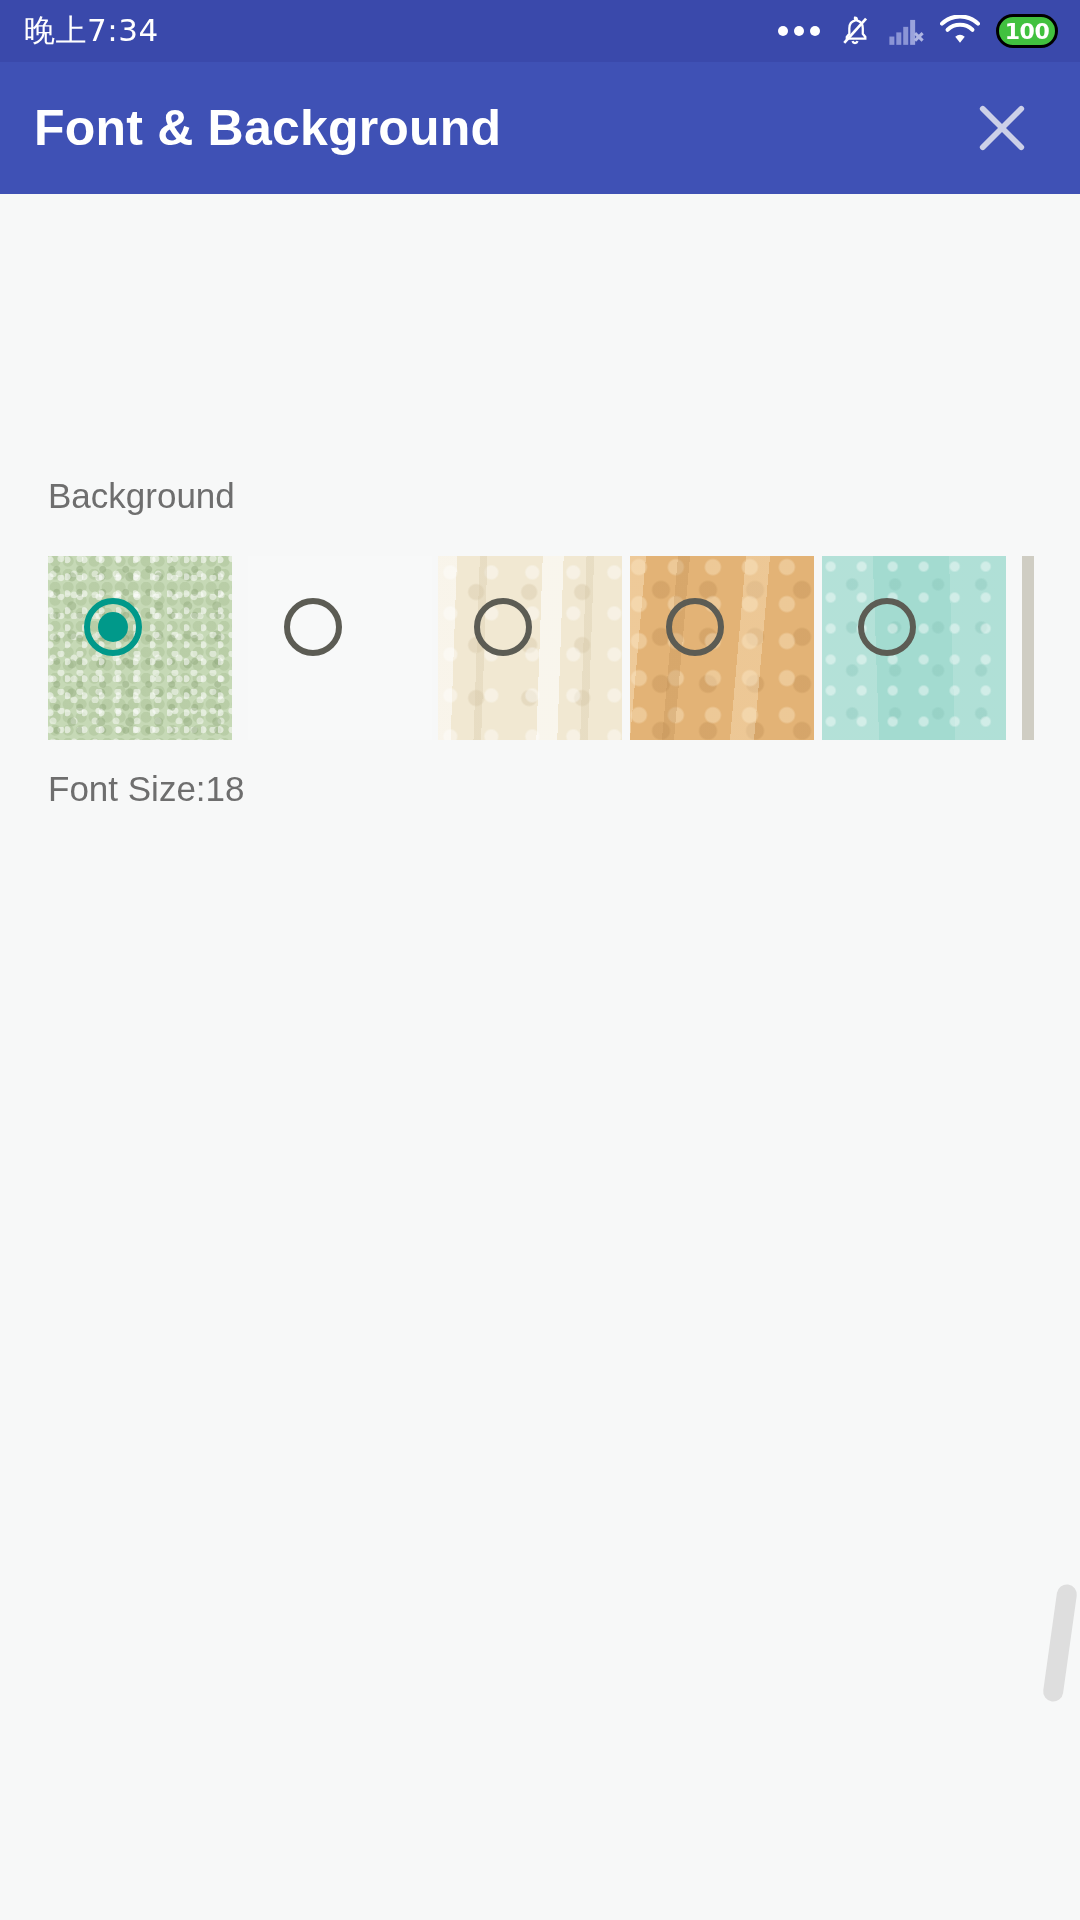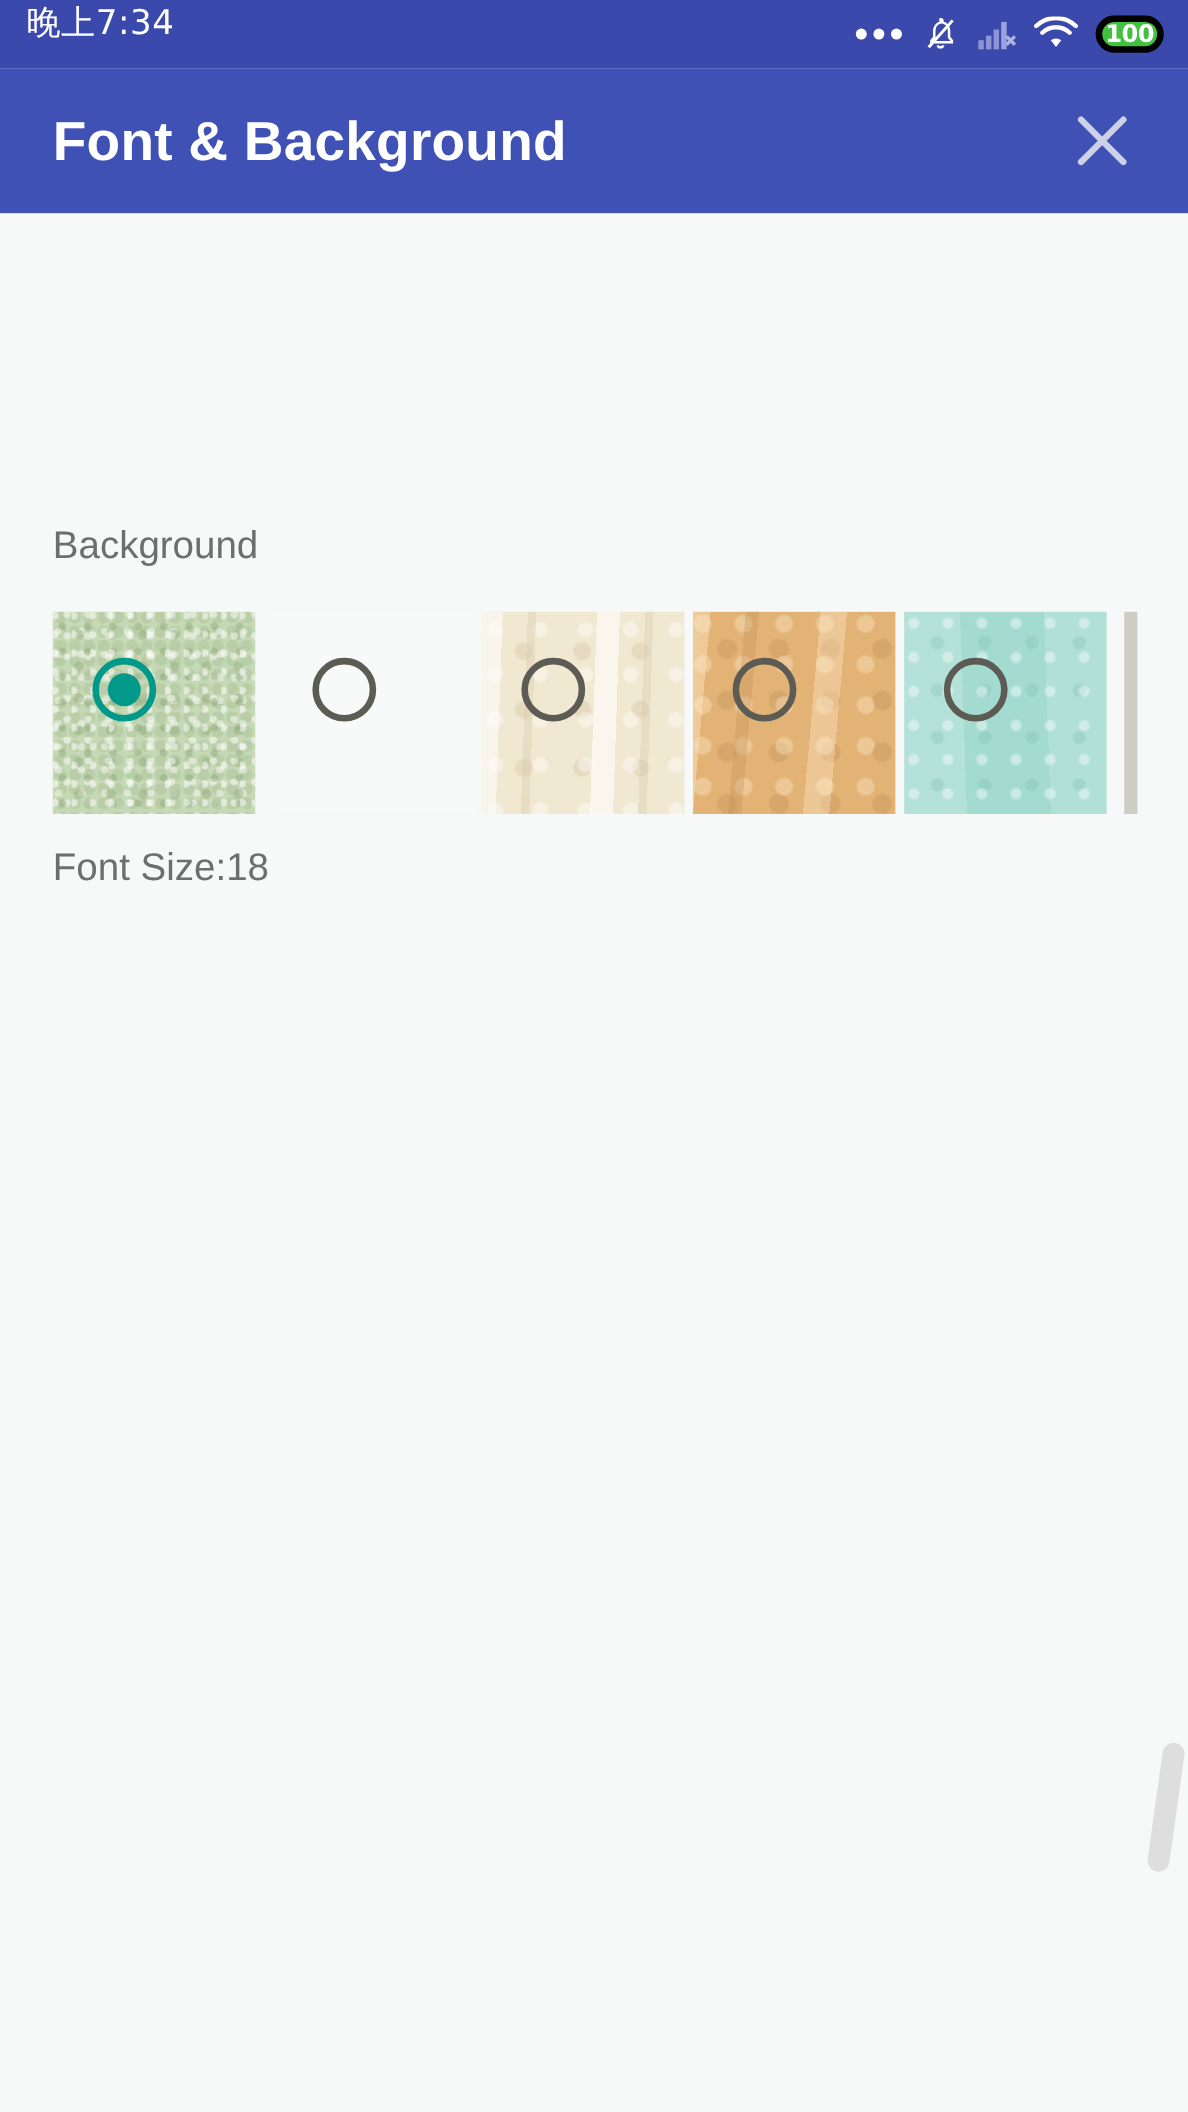--- a/index.html
+++ b/index.html
@@ -7,44 +7,44 @@
     width:1080px; height:1920px;
     background:#f7f8f8;
     font-family:"Liberation Sans", sans-serif;
     overflow:hidden;
   }
 
   
   #status-bar{
     position:absolute; left:0; top:0; width:1080px; height:62px;
     background:#3a49ab;
-    display:flex; justify-content:space-between;
+    display:flex; align-items:center; justify-content:space-between;
     padding:0 22px 0 24px;
   }
   #status-time{
     color:#ffffff; font-size:31px; letter-spacing:.5px;
     font-family:"DejaVu Sans", sans-serif; font-weight:400;
   }
   #status-icons{ display:flex; align-items:center; gap:16px; }
   .dots{ display:flex; align-items:center; gap:6px; margin-right:2px; }
   .dots i{ width:10px;height:10px;border-radius:50%;background:#fff;display:block; }
   .icon-svg{ display:block; }
   .battery{
-    width:62px;height:34px;border:6px solid #000000;border-radius:17px;
+    width:62px;height:34px;border:3px solid #000000;border-radius:17px;
     background:#41c13f; position:relative; display:flex;align-items:center;justify-content:center;
   }
   .battery span{ color:#ffffff;font-size:22px;font-weight:700;letter-spacing:-.5px;
                  font-family:"DejaVu Sans", sans-serif; }
 
   
   #app-bar{
     position:absolute; left:0; top:62px; width:1080px; height:132px;
     background:#3f51b5;
     display:flex; align-items:center; justify-content:space-between;
-    padding:0 40px 0 48px;
+    padding:0 40px 0 34px;
   }
   #app-title{
     color:#ffffff; font-size:50px; font-weight:700; letter-spacing:.2px;
     font-family:"Liberation Sans", sans-serif;
   }
   #close-button{
     width:76px;height:76px; display:flex;align-items:center;justify-content:center;
     cursor:pointer;
   }
 

